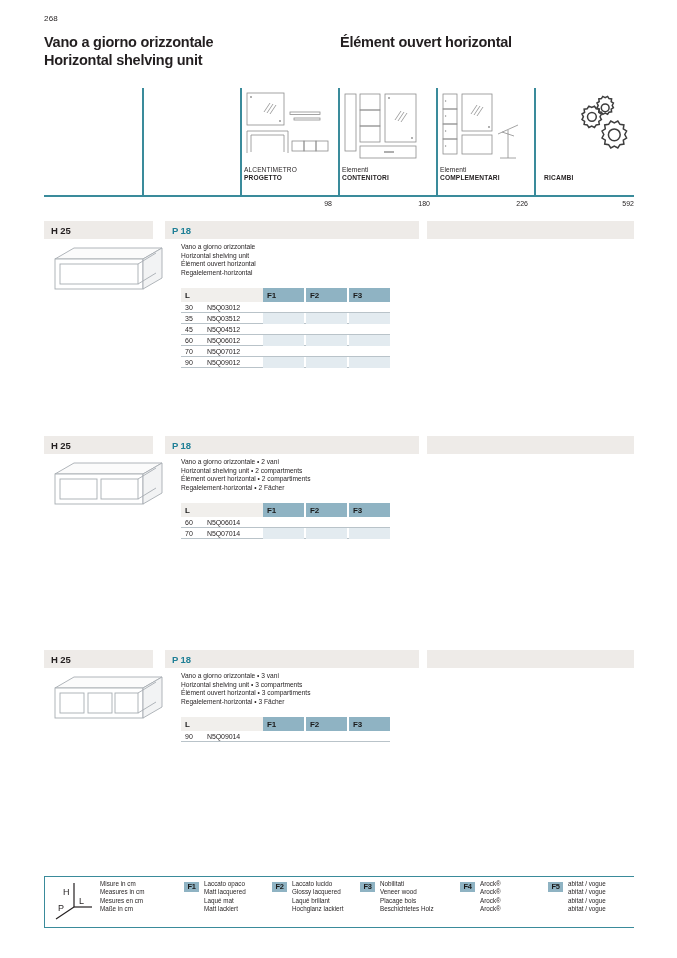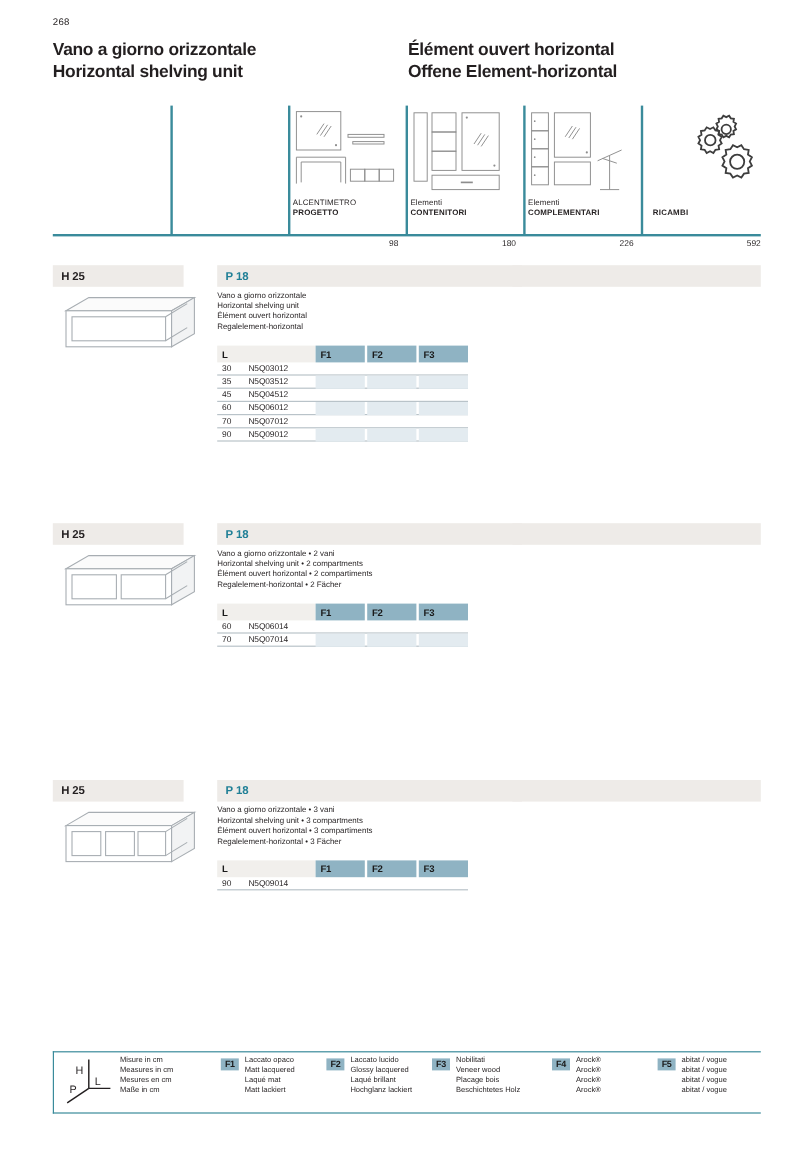--- a/index.html
+++ b/index.html
@@ -48,21 +48,21 @@
     text-align: right;
   }
   svg { display: block; overflow: visible; }
 
   
   .block { position: absolute; left: 44px; width: 590px; }
   .bar {
     position: absolute; height: 18px; background: #eeebe8;
   }
   .bar-h   { left: 0;   width: 109px; }
-  .bar-p   { left: 137px; width: 254px; }
+  .bar-p   { left: 121px; width: 254px; }
   .bar-x   { left: 383px; width: 207px; }
   .bar-label {
     position: absolute; left: 7px; top: 3.5px;
     font-size: 9.5px; font-weight: bold; letter-spacing: -.1px;
   }
   .bar-label.teal { color: #1f7f96; }
 
   .drawing { position: absolute; left: 6px; top: 24px; }
 
   .desc {
@@ -126,21 +126,20 @@
 <div class="page">
 
   <div class="page-num">268</div>
 
   <div class="titles">
     <div class="title-line">Vano a giorno orizzontale</div>
     <div class="title-line">Horizontal shelving unit</div>
   </div>
   <div class="titles-right">
     <div class="title-line">Élément ouvert horizontal</div>
-    <div class="title-line">Offene Element-horizontal</div>
   </div>
 
   <div class="nav">
     <div class="nav-rule"></div>
 
     <div class="nav-div" style="left:98px"></div>
     <div class="nav-div" style="left:196px"></div>
     <div class="nav-div" style="left:294px"></div>
     <div class="nav-div" style="left:392px"></div>
     <div class="nav-div" style="left:490px"></div>

